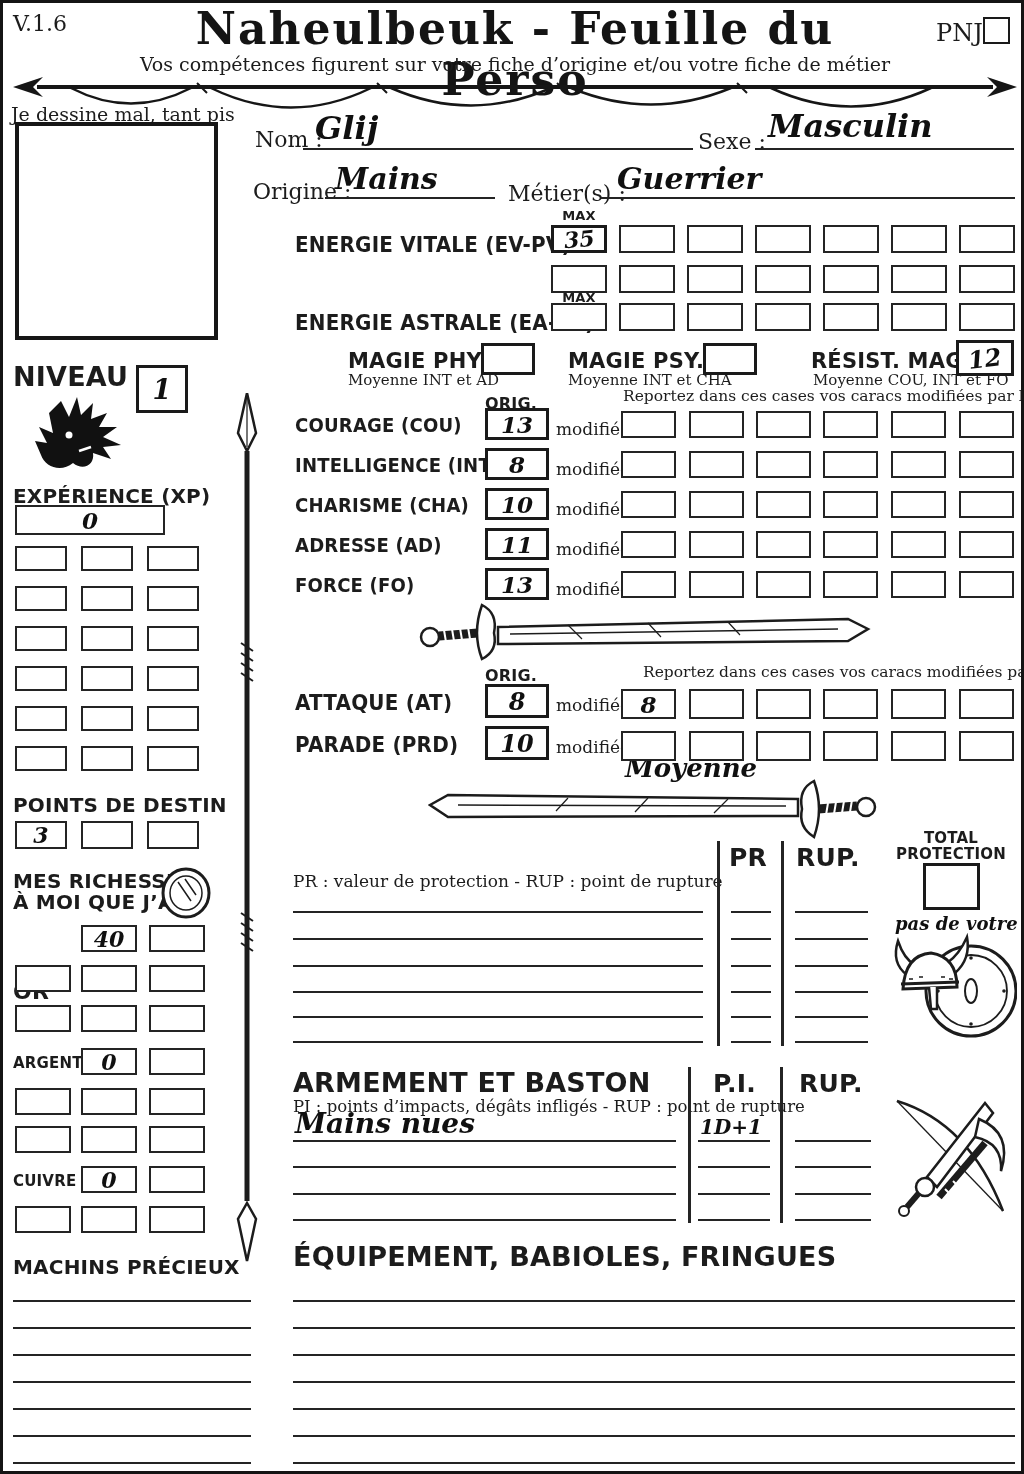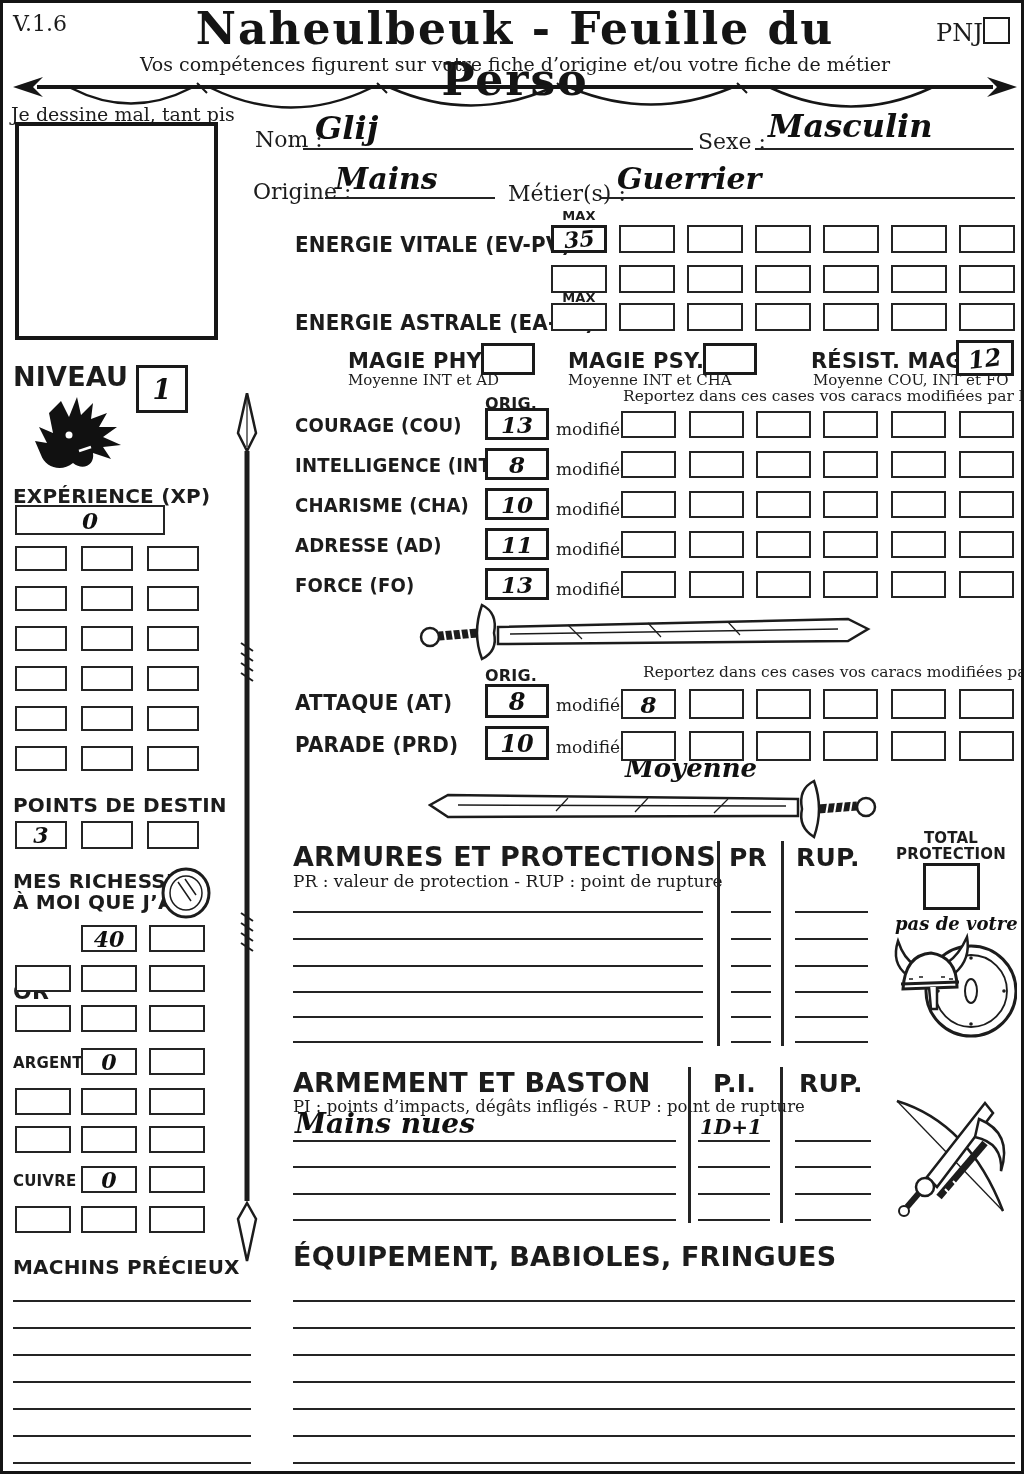--- a/index.html
+++ b/index.html
@@ -218,21 +218,20 @@
     <svg width="36" height="870" viewBox="0 0 36 870">
       <polygon points="18,0 27,40 18,58 9,40" fill="#fff" stroke="#1c1c1c" stroke-width="2.5"></polygon>
       <line x1="18" y1="6" x2="18" y2="54" stroke="#1c1c1c" stroke-width="1.2"></line>
       <line x1="18" y1="58" x2="18" y2="808" stroke="#1c1c1c" stroke-width="5"></line>
       <path d="M12,250 l12,8 M12,260 l12,8 M12,270 l12,8 M12,280 l12,8" stroke="#1c1c1c" stroke-width="2" fill="none"></path>
       <path d="M12,520 l12,8 M12,530 l12,8 M12,540 l12,8 M12,550 l12,8" stroke="#1c1c1c" stroke-width="2" fill="none"></path>
       <polygon points="18,868 27,826 18,810 9,826" fill="#fff" stroke="#1c1c1c" stroke-width="2.5"></polygon>
     </svg>
   </div>
 
-  <div class="abs display" style="left:290px;top:838px;font-size:27px">ARMURES ET PROTECTIONS</div>
   <div class="abs display" style="left:726px;top:840px;font-size:25px">PR</div>
   <div class="abs display" style="left:793px;top:840px;font-size:25px">RUP.</div>
   <div class="abs cal" style="left:290px;top:868px;font-size:17px">PR : valeur de protection - RUP : point de rupture</div>
   <div class="vline" style="left:714px;top:838px;height:205px"></div>
   <div class="vline" style="left:778px;top:838px;height:205px"></div>
 
   <div class="abs display" style="left:898px;top:826px;width:100px;text-align:center;font-size:15px">TOTAL</div>
   <div class="abs display" style="left:893px;top:842px;width:110px;text-align:center;font-size:15px">PROTECTION</div>
   <div class="box thick" style="left:920px;top:860px;width:57px;height:47px"></div>
   <div class="abs hand" style="left:892px;top:910px;font-size:18px">pas de votre</div>

